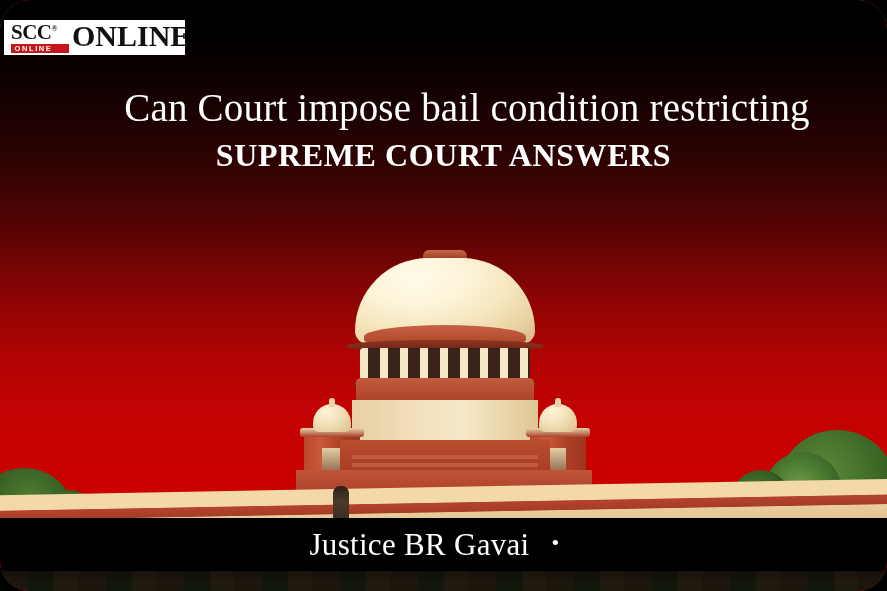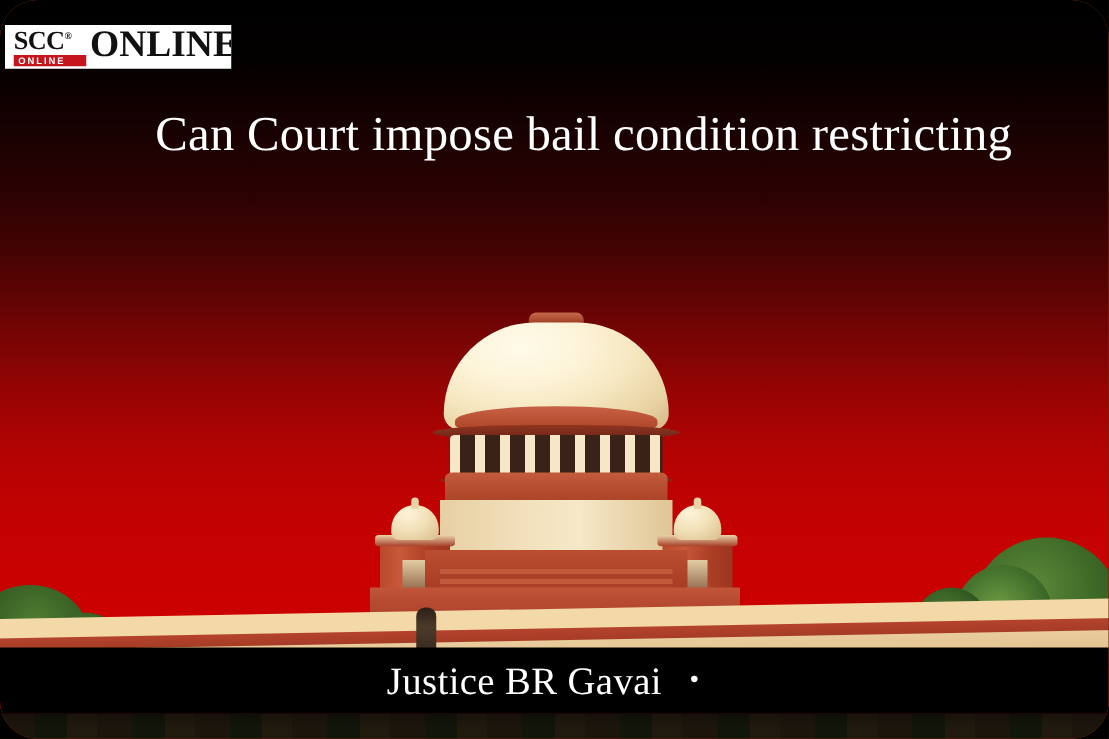--- a/index.html
+++ b/index.html
@@ -308,20 +308,21 @@
   <div class="logo-box">
     <div class="logo-scc">
       <div class="logo-scc-top"><span>SCC</span><span class="logo-reg">®</span></div>
       <div class="logo-online">ONLINE</div>
     </div>
     <div class="logo-times">ONLINE</div>
   </div>
 
   <div class="headline">
     <div class="hl-line">Can Court impose bail condition restricting</div>
+    <div class="hl-emph">SUPREME COURT ANSWERS</div>
   </div>
 
   <div class="caption-bar">
     <div class="caption-text">
       <span class="judge">Justice BR Gavai</span>
       <span class="sep">•</span>
     </div>
   </div>
 
 </div>

